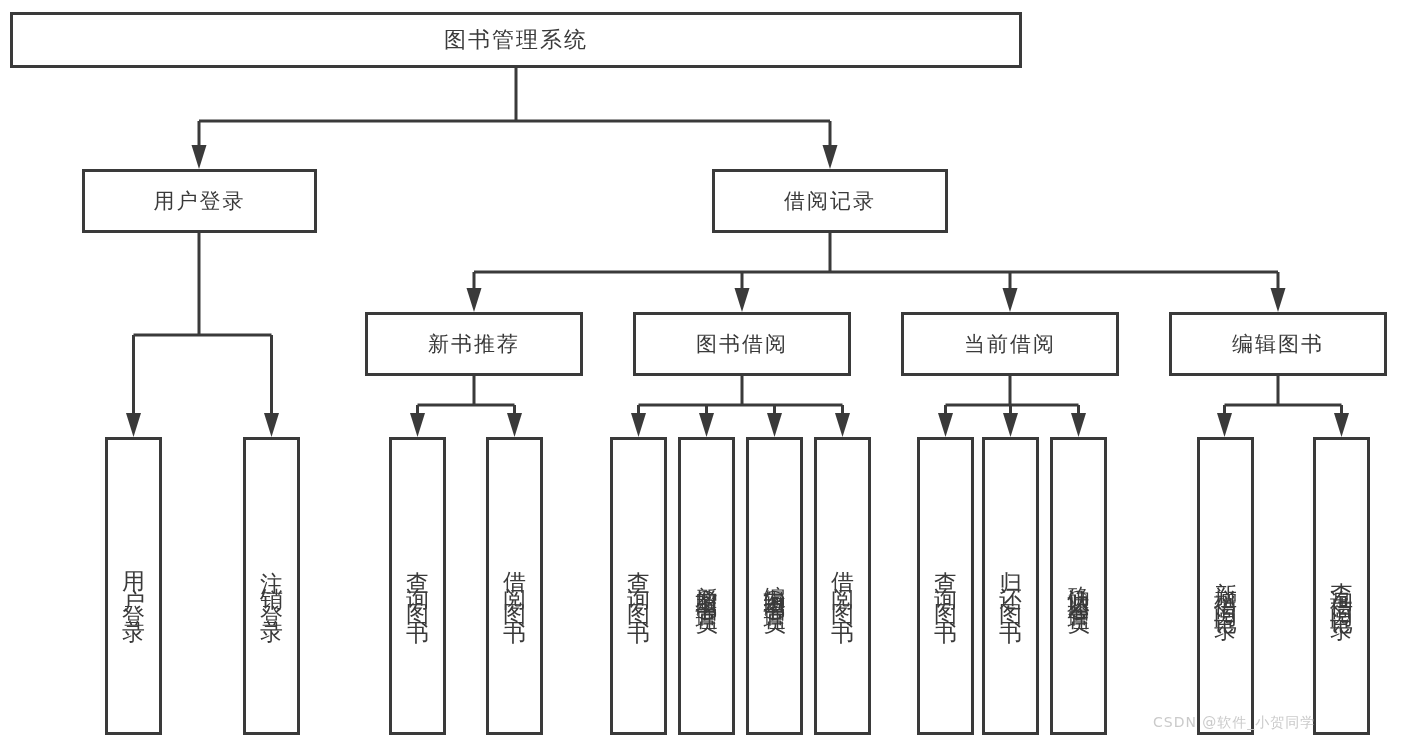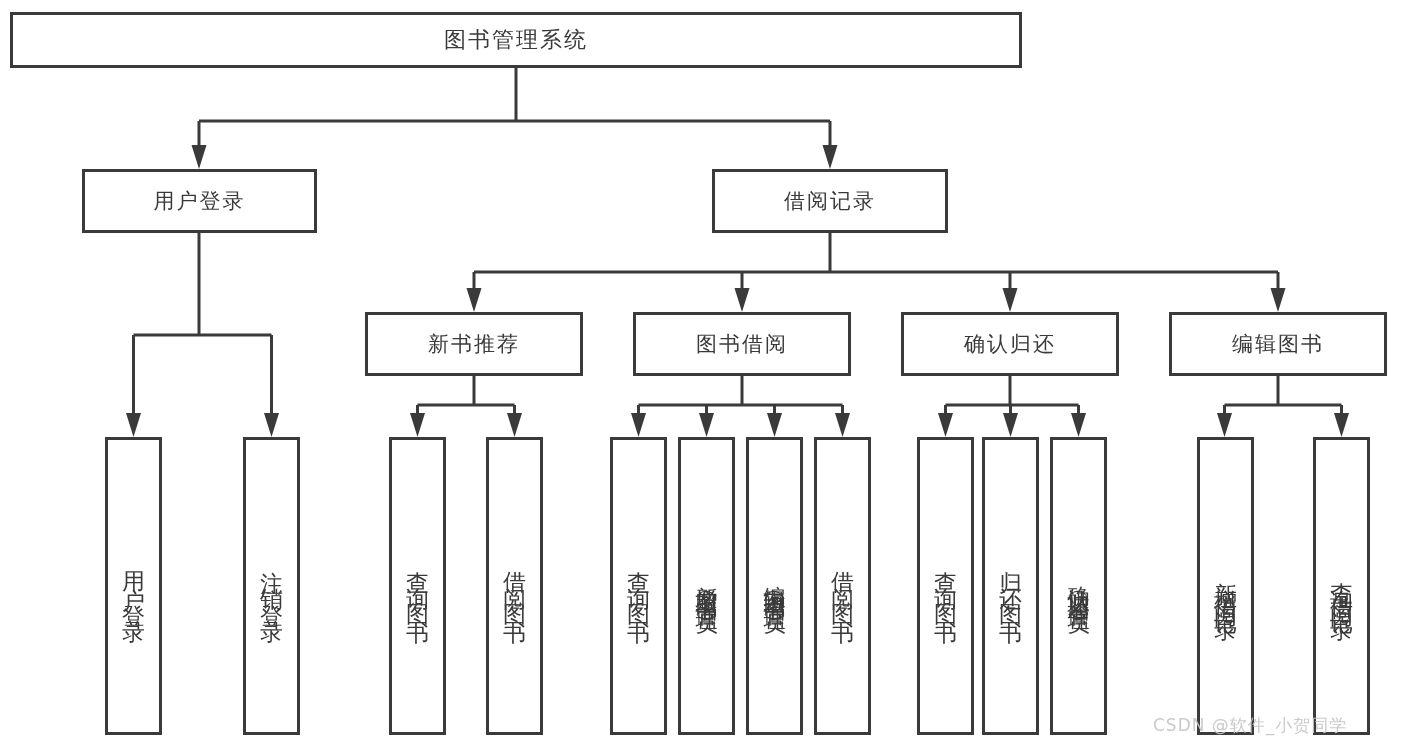--- a/index.html
+++ b/index.html
@@ -35,21 +35,21 @@
     writing-mode:vertical-rl;
     text-orientation:mixed;
     white-space:nowrap;
   }
   .vbox.short span{letter-spacing:0.72em;}
   .vbox.med span{letter-spacing:0.32em;}
   .vbox.long span{letter-spacing:0.18em;font-size:22px;}
   .watermark{
     position:absolute;z-index:5;
     left:1153px;top:714px;
-    font-size:17px;letter-spacing:1px;
+    font-size:14px;letter-spacing:1px;
     color:rgba(198,198,198,0.92);
     white-space:nowrap;
   }
   svg line, svg path{stroke:#3a3a3a;stroke-width:3;fill:none;}
   svg polygon{fill:#3a3a3a;stroke:none;}
 </style>
 </head>
 <body>
 
 <div id="canvas">
@@ -90,21 +90,21 @@
     <polygon points="1334,413 1349,413 1341.5,437"></polygon>
   </svg>
 
   <div class="hbox root" style="left:10px;top:12px;width:1012px;height:56px">图书管理系统</div>
 
   <div class="hbox" style="left:82px;top:169px;width:235px;height:64px">用户登录</div>
   <div class="hbox" style="left:712px;top:169px;width:236px;height:64px">借阅记录</div>
 
   <div class="hbox" style="left:633px;top:312px;width:218px;height:64px">图书借阅</div>
   <div class="hbox" style="left:365px;top:312px;width:218px;height:64px">新书推荐</div>
-  <div class="hbox" style="left:901px;top:312px;width:218px;height:64px">确认归还</div>
+  <div class="hbox" style="left:901px;top:312px;width:218px;height:64px">当前借阅</div>
   <div class="hbox" style="left:1169px;top:312px;width:218px;height:64px">编辑图书</div>
 
   <div class="vbox short" style="left:105px">
     <span>用户登录</span>
   </div>
   <div class="vbox short" style="left:243px">
     <span>注销登录</span>
   </div>
 
   <div class="vbox short" style="left:389px">

